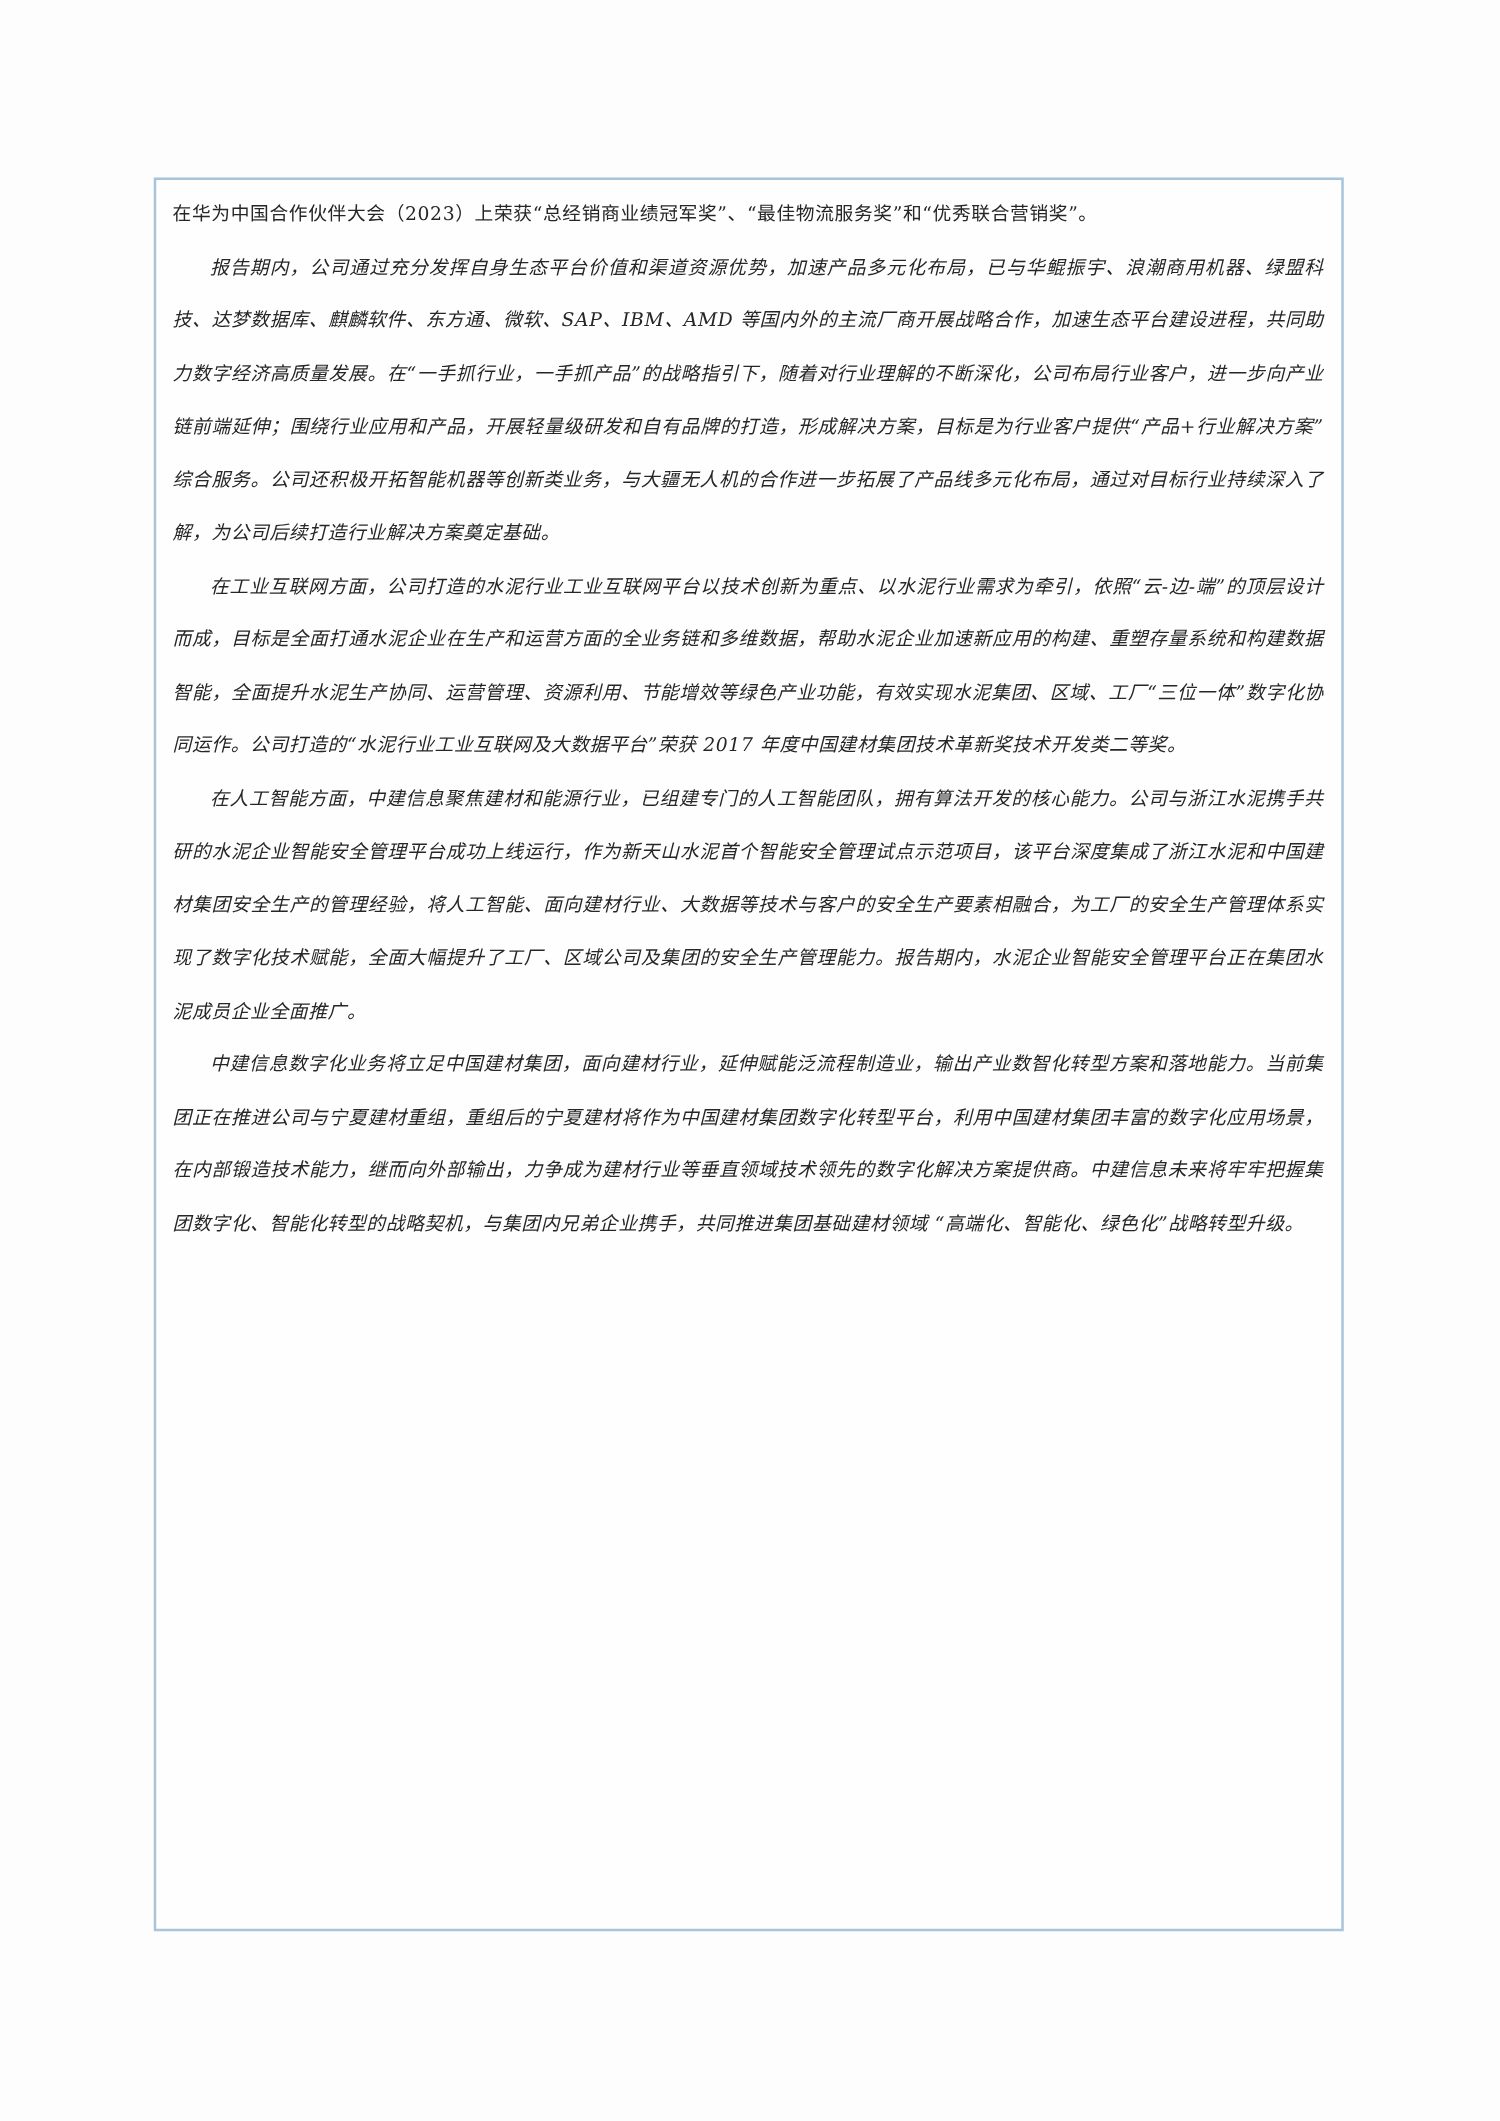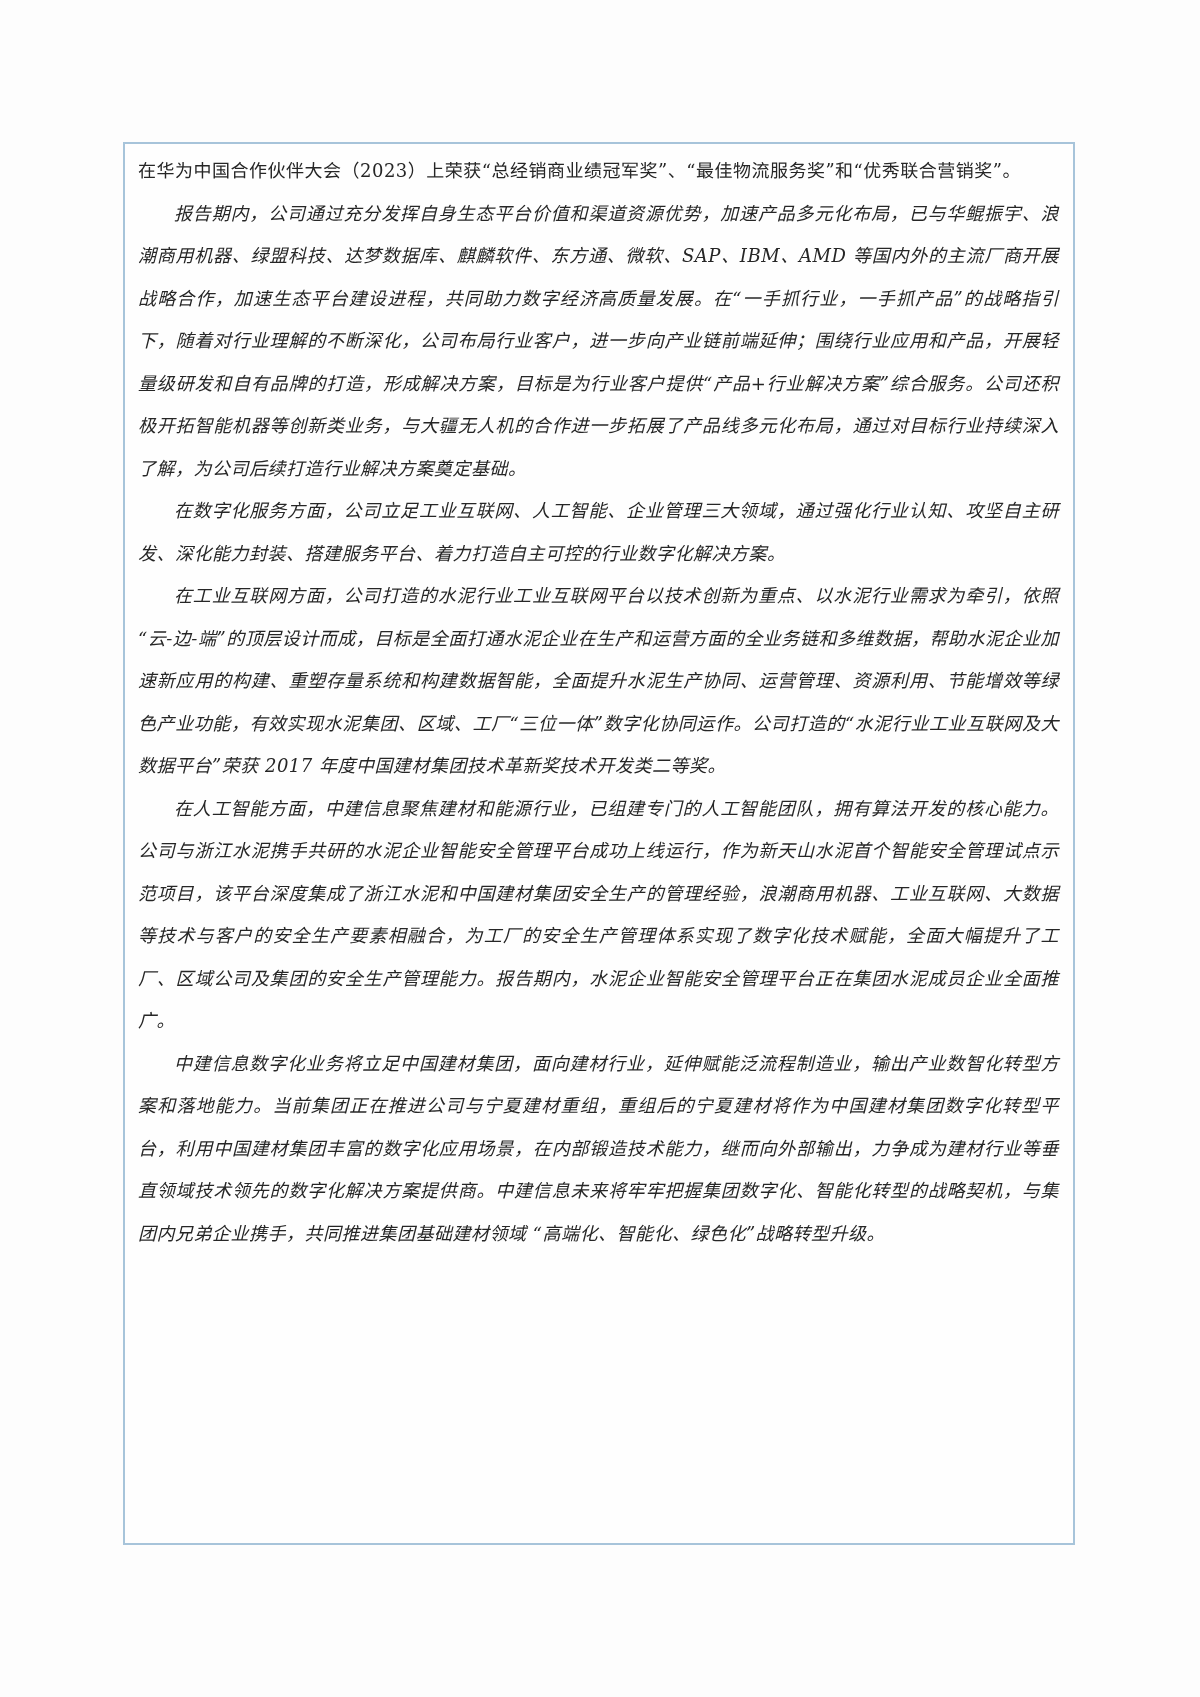--- a/index.html
+++ b/index.html
@@ -21,38 +21,37 @@
     top: 142px;
     width: 952px;
     height: 1403px;
     box-sizing: border-box;
     border: 2px solid var(--frame-border, #a7c4da);
     background: #fefefe;
     padding: 6px 14px 0 13px;
   }
   .para {
     margin: 0;
-    font-size: 18px;
+    font-size: 15px;
     line-height: 42.5px;
     color: var(--text-color, #262626);
     text-align: justify;
     letter-spacing: 0.5px;
   }
   .para.indent {
     text-indent: 2em;
     font-style: italic;
   }
 </style>
 </head>
 <body>
 
 <div class="page">
   <div class="frame">
     <div>
         <p class="para">在华为中国合作伙伴大会（2023）上荣获“总经销商业绩冠军奖”、“最佳物流服务奖”和“优秀联合营销奖”。</p>
         <p class="para indent">报告期内，公司通过充分发挥自身生态平台价值和渠道资源优势，加速产品多元化布局，已与华鲲振宇、浪潮商用机器、绿盟科技、达梦数据库、麒麟软件、东方通、微软、SAP、IBM、AMD 等国内外的主流厂商开展战略合作，加速生态平台建设进程，共同助力数字经济高质量发展。在“一手抓行业，一手抓产品”的战略指引下，随着对行业理解的不断深化，公司布局行业客户，进一步向产业链前端延伸；围绕行业应用和产品，开展轻量级研发和自有品牌的打造，形成解决方案，目标是为行业客户提供“产品+行业解决方案”综合服务。公司还积极开拓智能机器等创新类业务，与大疆无人机的合作进一步拓展了产品线多元化布局，通过对目标行业持续深入了解，为公司后续打造行业解决方案奠定基础。</p>
-        <p class="para indent">在数字化服务方面，公司立足工业互联网、人工智能、企业管理三大领域，通过强化行业认知、攻坚自主研发、深化能力封装、搭建服务平台、着力打造自主可控的行业数字化解决方案。</p>
         <p class="para indent">在工业互联网方面，公司打造的水泥行业工业互联网平台以技术创新为重点、以水泥行业需求为牵引，依照“云-边-端”的顶层设计而成，目标是全面打通水泥企业在生产和运营方面的全业务链和多维数据，帮助水泥企业加速新应用的构建、重塑存量系统和构建数据智能，全面提升水泥生产协同、运营管理、资源利用、节能增效等绿色产业功能，有效实现水泥集团、区域、工厂“三位一体”数字化协同运作。公司打造的“水泥行业工业互联网及大数据平台”荣获 2017 年度中国建材集团技术革新奖技术开发类二等奖。</p>
-        <p class="para indent">在人工智能方面，中建信息聚焦建材和能源行业，已组建专门的人工智能团队，拥有算法开发的核心能力。公司与浙江水泥携手共研的水泥企业智能安全管理平台成功上线运行，作为新天山水泥首个智能安全管理试点示范项目，该平台深度集成了浙江水泥和中国建材集团安全生产的管理经验，浪潮商用机器、工业互联网、大数据等技术与客户的安全生产要素相融合，为工厂的安全生产管理体系实现了数字化技术赋能，全面大幅提升了工厂、区域公司及集团的安全生产管理能力。报告期内，水泥企业智能安全管理平台正在集团水泥成员企业全面推广。</p>
+        <p class="para indent">在人工智能方面，中建信息聚焦建材和能源行业，已组建专门的人工智能团队，拥有算法开发的核心能力。公司与浙江水泥携手共研的水泥企业智能安全管理平台成功上线运行，作为新天山水泥首个智能安全管理试点示范项目，该平台深度集成了浙江水泥和中国建材集团安全生产的管理经验，将人工智能、面向建材行业、大数据等技术与客户的安全生产要素相融合，为工厂的安全生产管理体系实现了数字化技术赋能，全面大幅提升了工厂、区域公司及集团的安全生产管理能力。报告期内，水泥企业智能安全管理平台正在集团水泥成员企业全面推广。</p>
         <p class="para indent">中建信息数字化业务将立足中国建材集团，面向建材行业，延伸赋能泛流程制造业，输出产业数智化转型方案和落地能力。当前集团正在推进公司与宁夏建材重组，重组后的宁夏建材将作为中国建材集团数字化转型平台，利用中国建材集团丰富的数字化应用场景，在内部锻造技术能力，继而向外部输出，力争成为建材行业等垂直领域技术领先的数字化解决方案提供商。中建信息未来将牢牢把握集团数字化、智能化转型的战略契机，与集团内兄弟企业携手，共同推进集团基础建材领域 “高端化、智能化、绿色化”战略转型升级。</p>
       </div>
   </div>
 </div>
 
 </body></html>

